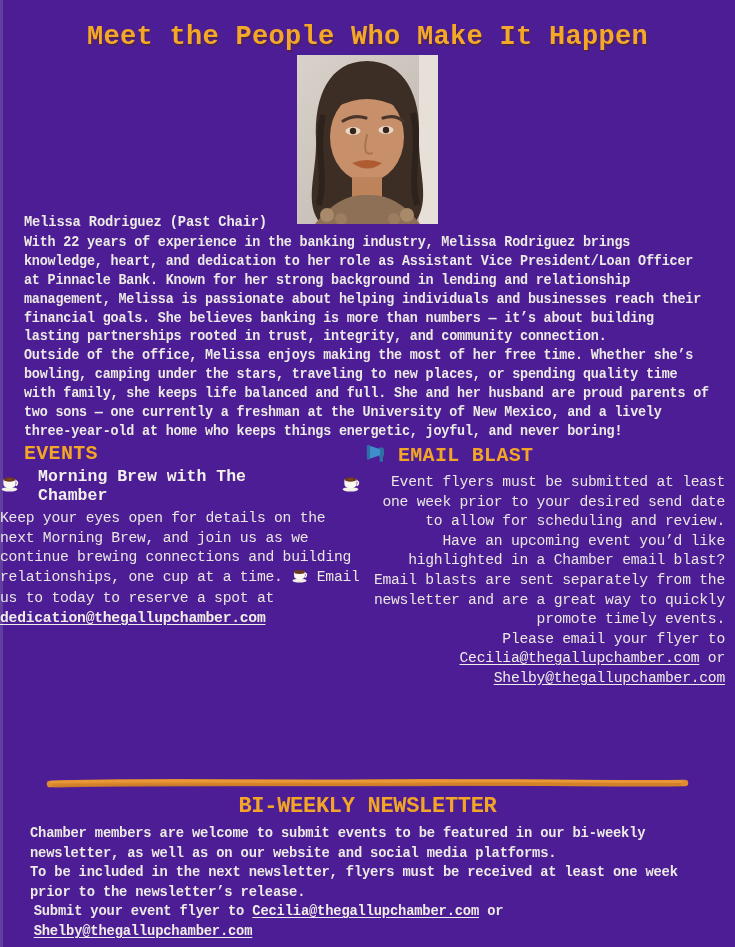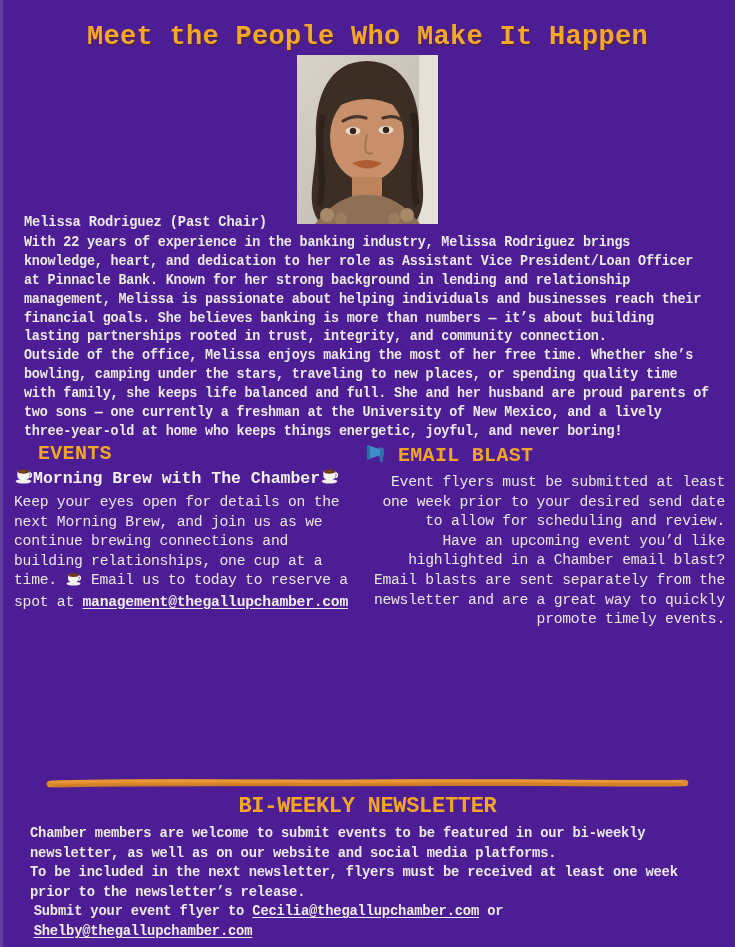--- a/index.html
+++ b/index.html
@@ -42,36 +42,36 @@
   }
   .profile-name { font-size: 15px; }
   
   .columns {
     position: absolute;
     top: 442px;
     left: 0;
     width: 735px;
     display: flex;
   }
-  .col-left  { width: 360px; padding-left: 14px; }
+  .col-left  { width: 360px; padding-left: 0; }
   .col-right { width: 365px; padding-left: 6px; text-align: right; }
   .section-heading {
     display: flex;
     align-items: center;
     gap: 8px;
     font-size: 20px;
     font-weight: bold;
     color: #f2a526;
     letter-spacing: 0.3px;
   }
   .events-heading { margin-left: 24px; }
   .sub-heading {
     display: flex;
     align-items: center;
-    gap: 0;
+    gap: 19px;
     margin-top: 2px;
     font-size: 16.5px;
     font-weight: bold;
     color: #f3f0ec;
   }
   .col-body {
     margin-top: 4px;
     font-size: 14.7px;
     line-height: 19.6px;
     letter-spacing: -0.25px;
@@ -176,39 +176,44 @@
           </svg>
         </span>
       </div>
       <div class="col-body">
         <span>Keep your eyes open for details on the next Morning Brew, and join us as we continue brewing connections and building relationships, one cup at a time. </span><span class="inline-icon"><svg width="17" height="15" viewBox="0 0 20 18">
               <ellipse cx="10" cy="15.2" rx="8.4" ry="2.3" fill="#f3efe9"></ellipse>
               <path d="M3.5 4.5 h13 v5 a6.5 4.5 0 0 1 -13 0 Z" fill="#fbf8f3"></path>
               <ellipse cx="10" cy="4.8" rx="6.5" ry="2.3" fill="#6b3a1f"></ellipse>
               <path d="M16.5 6 q 3.6 1.6 0.2 5.4" stroke="#fbf8f3" stroke-width="1.8" fill="none"></path>
             </svg></span><span> Email us to today to reserve a spot at </span>
-        <a href="#" class="email-link bold">management@thegallupchamber.com</a>
+        <a href="#" class="email-link bold">dedication@thegallupchamber.com</a>
       </div>
     </div>
 
     <div class="col-right">
       <div class="section-heading">
         <span class="inline-icon">
           <svg width="24" height="21" viewBox="0 0 24 21">
             <rect x="12" y="5.5" width="6" height="9.5" rx="2" fill="#2f6ea3"></rect>
             <polygon points="1.5,3 14,7.2 14,13.2 1.5,17.5" fill="#3e8ecc"></polygon>
             <rect x="0.8" y="2.8" width="3.2" height="14.9" rx="1.6" fill="#2f6ea3"></rect>
             <rect x="13.6" y="12.5" width="3.4" height="7.5" rx="1.6" fill="#2f6ea3"></rect>
           </svg>
         </span>
         <span>EMAIL BLAST</span>
       </div>
       <div class="col-body">
         <div>Event flyers must be submitted at least one week prior to your desired send date to allow for scheduling and review.</div>
         <div>Have an upcoming event you’d like highlighted in a Chamber email blast? Email blasts are sent separately from the newsletter and are a great way to quickly promote timely events.</div>
+        <div class="cta-line">
+          <span>Please email your flyer to </span>
+          <a href="#" class="email-link">Cecilia@thegallupchamber.com</a><span> or </span>
+          <a href="#" class="email-link">Shelby@thegallupchamber.com</a>
+        </div>
       </div>
     </div>
   </div>
 
   <div class="bottom-block">
     <div class="divider-wrap">
       <svg width="650" height="15" viewBox="0 0 650 15">
         <path d="M8 8 C 90 4.5, 210 7.5, 330 6.5 S 560 8, 643 7" stroke="#de8a2f" stroke-width="6.5" fill="none" stroke-linecap="round"></path>
         <path d="M12 10 C 120 7.5, 260 9.5, 400 8.5 S 590 9, 638 8.5" stroke="#cf7e27" stroke-width="3" fill="none" stroke-linecap="round" opacity="0.8"></path>
         <path d="M9 6 C 100 4, 240 6, 380 5 S 570 6, 640 5.5" stroke="#ea9a38" stroke-width="2.5" fill="none" stroke-linecap="round" opacity="0.85"></path>

